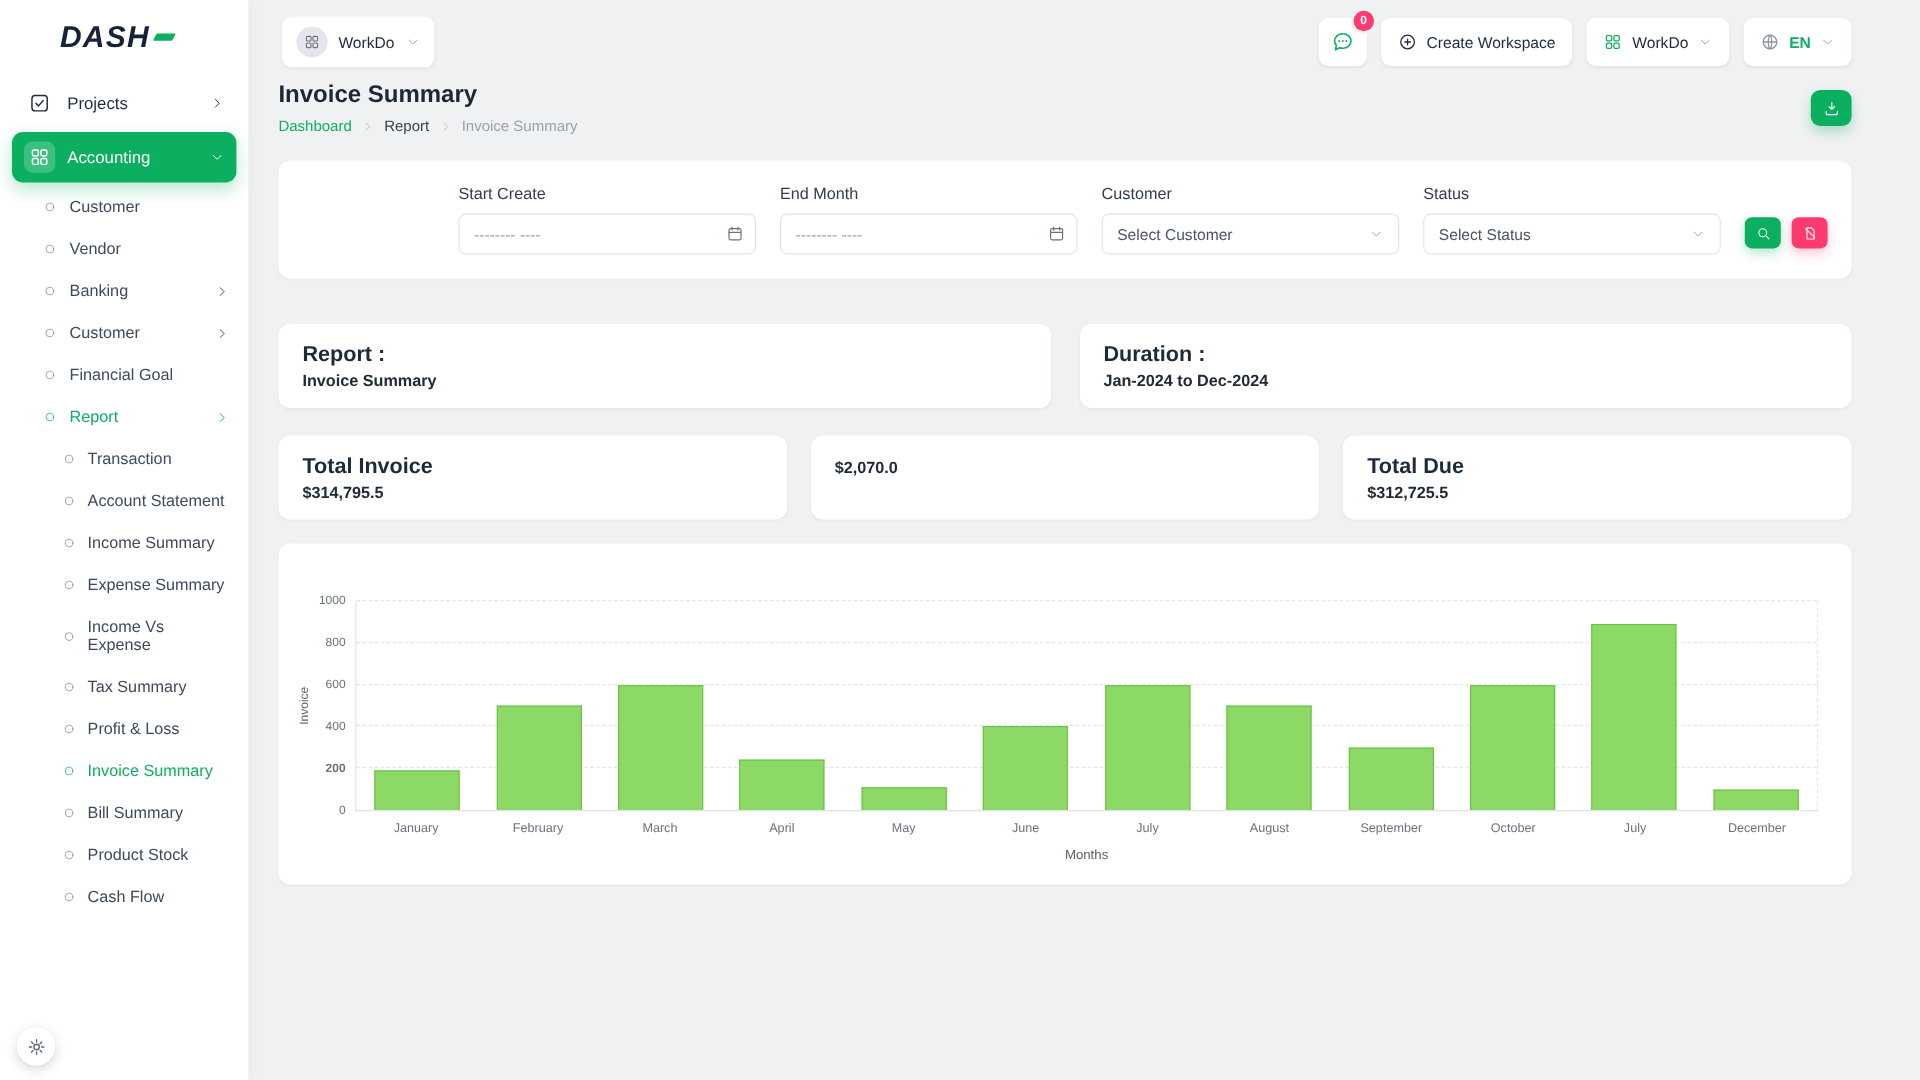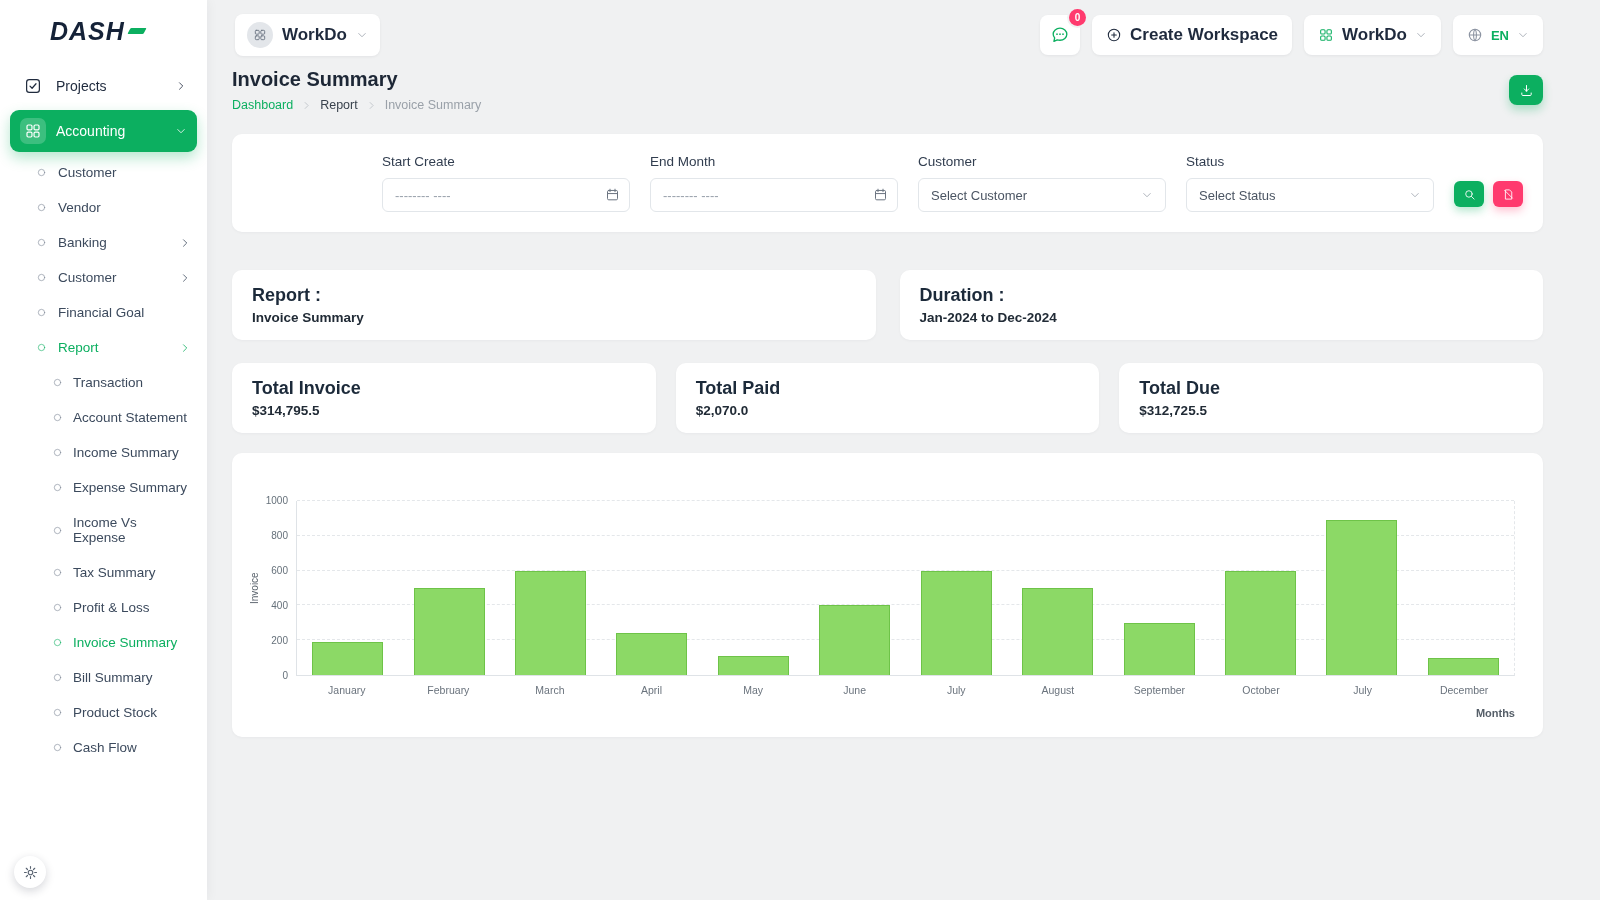--- a/index.html
+++ b/index.html
@@ -36,21 +36,21 @@
     box-shadow:0 3px 10px rgba(20,30,50,.18);display:flex;align-items:center;justify-content:center;color:#5a6472;cursor:pointer}
   .float-gear svg{width:17px;height:17px}
 
   
   .main{flex:1;display:flex;flex-direction:column;min-width:0}
   .topbar{height:58px;display:flex;align-items:center;padding:12px 57px 0 28px;gap:12px}
   .pill{background:#fff;border-radius:8px;display:flex;align-items:center;box-shadow:0 1px 3px rgba(16,24,40,.06);cursor:pointer}
   .ws-pill{height:42px;padding:0 12px;gap:9px}
   .avatar{width:26px;height:26px;border-radius:50%;background:#e3e6ea;display:flex;align-items:center;justify-content:center;color:#6b7482}
   .avatar svg{width:14px;height:14px}
-  .pill-label{font-size:17px;font-weight:700;color:var(--ink)}
+  .pill-label{font-size:13px;font-weight:400;color:var(--ink)}
   .chev{display:flex;color:#9aa1ab}
   .chev svg{width:12px;height:12px}
   .topbar-right{margin-left:auto;display:flex;align-items:center;gap:12px}
   .icon-btn{width:40px;height:40px;justify-content:center;position:relative}
   .icon-btn .chat-ic{display:flex;color:var(--accent)}
   .icon-btn .chat-ic svg{width:20px;height:20px}
   .badge{position:absolute;top:-6px;right:-6px;min-width:17px;height:17px;border-radius:9px;background:var(--pink);color:#fff;
     font-size:10px;font-weight:700;display:flex;align-items:center;justify-content:center;box-shadow:0 0 0 2px var(--bg)}
   .action-pill{height:40px;padding:0 14px;gap:8px}
   .action-pill .ic{display:flex;color:var(--ink)}
@@ -111,21 +111,21 @@
   .y-ticks{position:relative;width:34px;height:175px}
   .y-tick{position:absolute;right:8px;font-size:10px;color:#65707a}
   .plot-col{flex:1;min-width:0}
   .plot{position:relative;height:175px;border-left:1px solid #dfe3e7;border-bottom:1px solid #dfe3e7;border-right:1px dashed #e4e7ea}
   .gridline{position:absolute;left:0;right:0;border-top:1px dashed #e4e7ea}
   .bars{position:absolute;left:0;right:0;top:0;bottom:0;display:flex;align-items:flex-end}
   .bar-slot{flex:1;display:flex;justify-content:center;align-items:flex-end;height:100%}
   .bar{width:70%;background:var(--bar-fill);border:1px solid var(--bar-border);border-bottom:none}
   .x-labels{display:flex;margin-top:8px}
   .x-label{flex:1;text-align:center;font-size:10.5px;color:#6a737d}
-  .x-title{text-align:right;font-size:11px;font-weight:700;color:#555e68;margin-top:11px}
+  .x-title{text-align:center;font-size:11px;font-weight:400;color:#555e68;margin-top:11px}
 </style>
 </head>
 <body>
 
 <div class="app">
 
   <aside class="sidebar">
     <div class="logo-row">
       <span class="logo-text">DASH</span>
       <span class="logo-mark"></span>
@@ -495,36 +495,35 @@
           <div class="info-value">Jan-2024 to Dec-2024</div>
         </div>
       </div>
 
       <div class="row-3">
         <div class="card info-card">
           <div class="info-title">Total Invoice</div>
           <div class="info-value">$314,795.5</div>
         </div>
         <div class="card info-card">
-          <div class="info-title">Total Paid</div>
           <div class="info-value">$2,070.0</div>
         </div>
         <div class="card info-card">
           <div class="info-title">Total Due</div>
           <div class="info-value">$312,725.5</div>
         </div>
       </div>
 
       <div class="card chart-card">
         <div class="chart-wrap">
           <div class="chart-flex">
             <div class="y-title">Invoice</div>
             <div class="y-ticks" id="y-ticks">
                 <span class="y-tick" style="bottom: calc(0% - 5px);">0</span>
-                <span class="y-tick" style="bottom: calc(20% - 5px);">200</span>
+                <span class="y-tick" style="bottom: calc(20% - 5px); font-weight: bold;">200</span>
                 <span class="y-tick" style="bottom: calc(40% - 5px);">400</span>
                 <span class="y-tick" style="bottom: calc(60% - 5px);">600</span>
                 <span class="y-tick" style="bottom: calc(80% - 5px);">800</span>
                 <span class="y-tick" style="bottom: calc(100% - 5px);">1000</span>
               </div>
             <div class="plot-col">
               <div class="plot" id="plot">
                   <div class="gridline" style="bottom: 20%;"></div>
                   <div class="gridline" style="bottom: 40%;"></div>
                   <div class="gridline" style="bottom: 60%;"></div>

